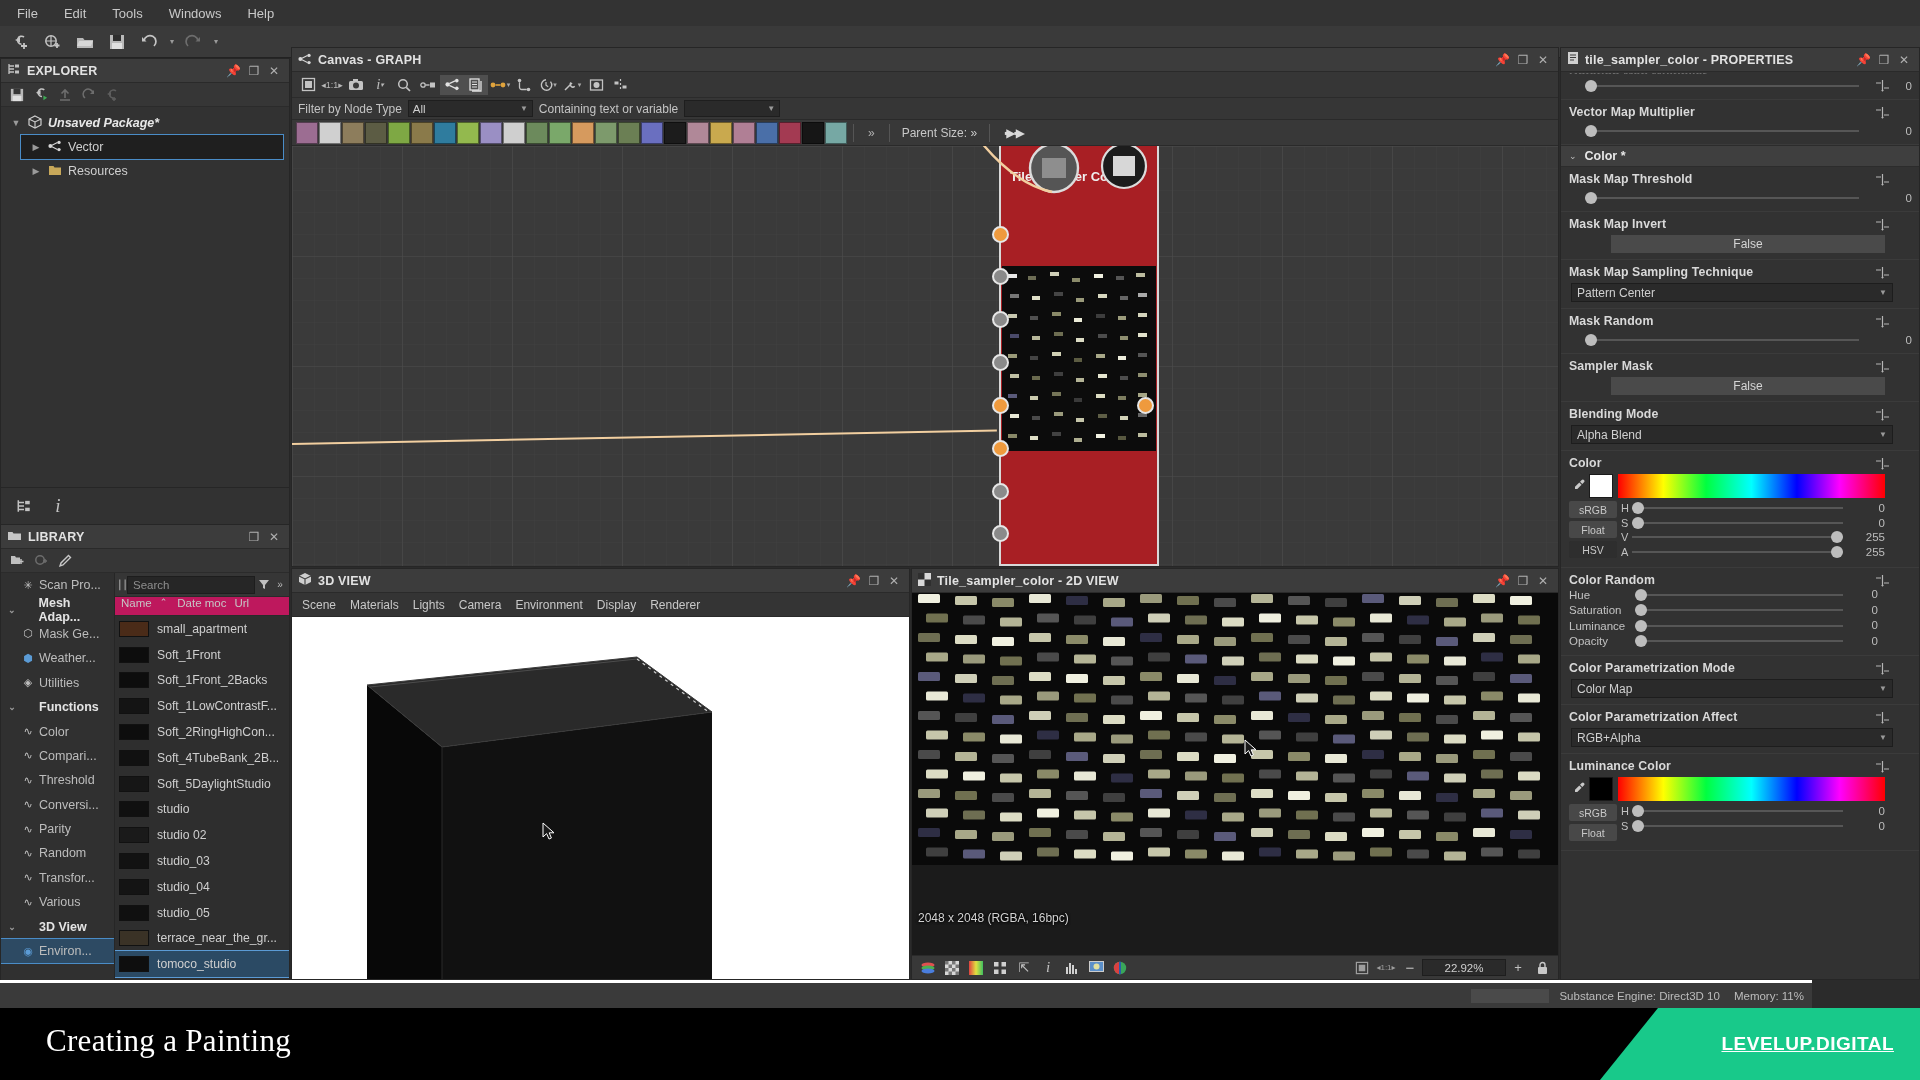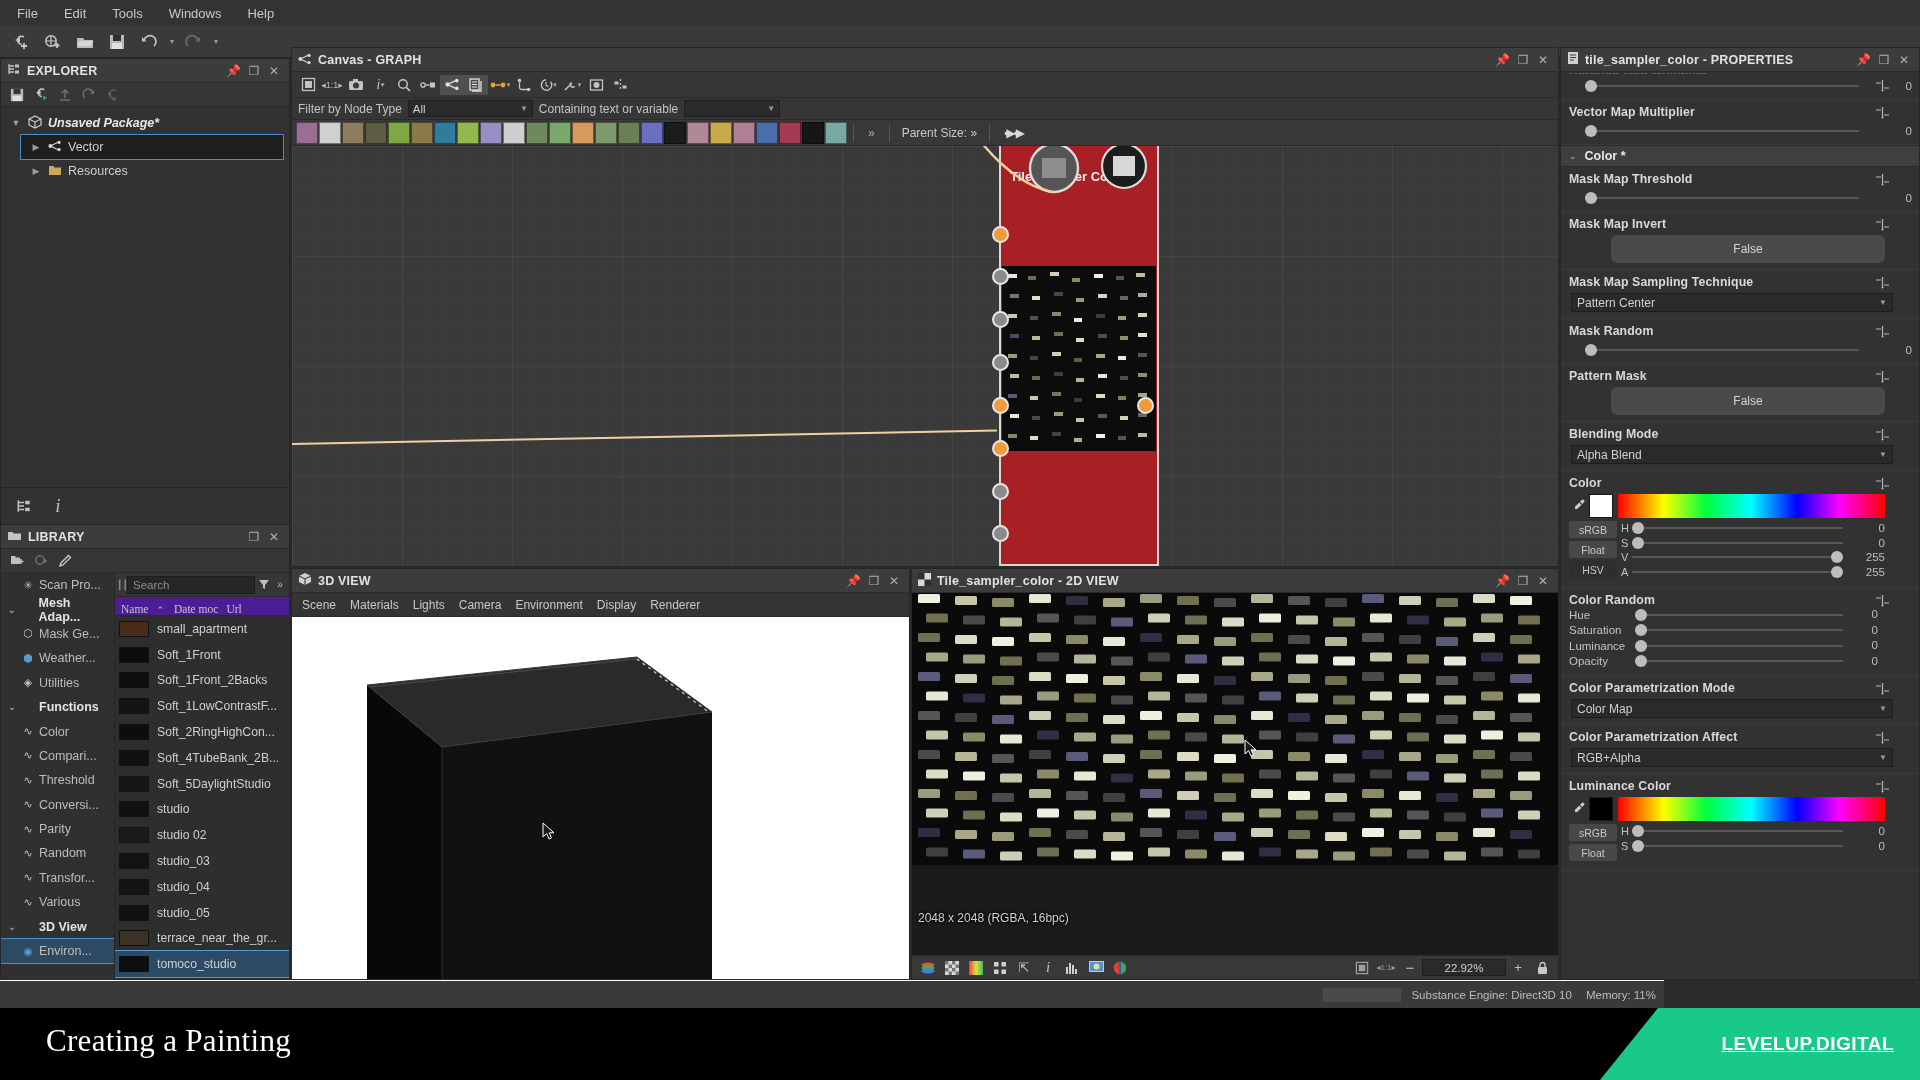--- a/index.html
+++ b/index.html
@@ -91,22 +91,22 @@
   .lib-right { flex:1; display:flex; flex-direction:column; background:#2e2e2e; }
   .lib-search {
     height:24px; background:#363636; display:flex; align-items:center; padding:0 2px;
     border-bottom:1px solid #2a2a2a;
   }
   .searchbox {
     flex:1; height:18px; background:#262626; border:1px solid #1d1d1d;
     color:#8e8e8e; font-size:11.5px; padding:0 5px; line-height:17px;
   }
   .lib-cols {
-    height:19px; background:#4c1d95; display:flex; align-items:flex-end;
-    color:#c6c6c6; font-size:11.5px; border-bottom:1px solid #2a2a2a;font-family:Liberation Serif, serif;
+    height:19px; background:#be185d; display:flex; align-items:flex-start;
+    color:#c6c6c6; font-size:11.5px; border-bottom:1px solid #2a2a2a;
   }
   .lib-cols span { padding-left:6px; white-space:nowrap; }
   .lib-list { flex:1; overflow:hidden; }
   .librow { display:flex; align-items:center; height:25.8px; padding-left:4px; }
   .librow.sel { background:#2b4a64; outline:1px solid #5b9bd5; }
   .thumb { width:30px; height:16px; margin-right:8px; border:1px solid #111; flex-shrink:0;}
   .librow .nm { color:#cfcfcf; font-size:12.2px; white-space:nowrap; overflow:hidden; }
 
   
   #canvaspanel { left:291px; top:47px; width:1268px; height:520px; }
@@ -157,23 +157,23 @@
   .plabel.italic { font-style:italic; }
   .pfn {
     position:absolute; right:28px; top:6px; width:16px; height:14px;
     color:#b5b5b5; font-size:11px;
   }
   .pval { position:absolute; right:7px; color:#bdbdbd; font-size:11.5px; }
   .slider { position:relative; height:14px; margin-top:5px; margin-right:52px; margin-left:2px;}
   .strack { position:absolute; left:14px; right:0; top:6px; height:2px; background:#565656; }
   .sknob { position:absolute; top:1px; width:12px; height:12px; border-radius:50%; background:#bdbdbd; }
   .pbtnfalse {
-    margin:4px 26px 0 42px; height:28px; background:#4a4a4a; color:#d5d5d5;
+    margin:4px 26px 0 42px; height:18px; background:#4a4a4a; color:#d5d5d5;
     font-size:12px; display:flex; align-items:center; justify-content:center;
-    border-radius:6px;
+    border-radius:0;
   }
   .pcombo {
     margin:4px 18px 0 2px; height:19px; background:#2a2a2a; border:1px solid #1d1d1d;
     color:#d0d0d0; font-size:12px; display:flex; align-items:center;
     justify-content:space-between; padding:0 5px;
   }
   .pcombo .cv { font-size:8px; color:#9a9a9a; }
   .psection {
     background:#3f3f3f; height:22px; display:flex; align-items:center; padding-left:8px;
     border-bottom:1px solid #2c2c2c; border-top:1px solid #2c2c2c;
@@ -195,23 +195,23 @@
   .chanrow { display:flex; align-items:center; height:14.5px; position:relative; }
   .chanrow .cl { width:11px; color:#c2c2c2; font-size:11px; }
   .chanrow .ct2 { position:relative; flex:1; height:14px; margin-right:42px;}
   .chanrow .cval { position:absolute; right:0; color:#bdbdbd; font-size:11.5px; }
   .subrow { display:flex; align-items:center; height:15.5px; position:relative; margin-right:26px;}
   .subrow .sl { width:66px; color:#c2c2c2; font-size:11.5px;}
   .subrow .st2 { position:relative; flex:1; height:14px; margin-right:42px; }
 
   
   #statusbar {
-    position:absolute; left:0; top:980px; width:1664px; height:28px; background:#3a3a3a;
+    position:absolute; left:0; top:980px; width:1812px; height:28px; background:#3a3a3a;
     display:flex; align-items:center; justify-content:flex-end; padding-right:8px;
-    border-top:1px solid #ffffff;
+    border-top:3px solid #ffffff;
   }
   #statusbar .st { color:#bcbcbc; font-size:11.5px; }
   #statusbar .progbox { width:78px; height:14px; background:#4a4a4a; margin-right:10px; }
 
   
   #banner { position:absolute; left:0; top:1008px; width:1920px; height:72px; background:#000; }
   #bannertitle {
     position:absolute; left:46px; top:1023px; color:#fff; font-size:31px;
     font-family:"Liberation Serif", serif; letter-spacing:.3px;
   }
@@ -1404,21 +1404,21 @@
               <path d="M1 4h5M9 9h5M7.5 1v11" stroke="#b5b5b5" stroke-width="1.2" fill="none"></path>
               <path d="M6 11.3l1.5 1.5 1.5-1.5" fill="#b5b5b5"></path>
             </svg></span>
           <div class="slider">
             <div class="strack"></div>
             <div class="sknob" style="left:calc(14px + 0% - 0.0px);"></div>
           </div>
           <span class="pval" style="bottom:7px;">0</span>
         </div>
         <div class="prow">
-          <div class="plabel">Pattern Mask</div>
+          <div class="plabel">Sampler Mask</div>
           <span class="pfn"><svg width="15" height="13" viewBox="0 0 15 13">
               <path d="M1 4h5M9 9h5M7.5 1v11" stroke="#b5b5b5" stroke-width="1.2" fill="none"></path>
               <path d="M6 11.3l1.5 1.5 1.5-1.5" fill="#b5b5b5"></path>
             </svg></span>
           <div class="pbtnfalse">False</div>
         </div>
         <div class="prow">
           <div class="plabel">Blending Mode</div>
           <span class="pfn"><svg width="15" height="13" viewBox="0 0 15 13">
               <path d="M1 4h5M9 9h5M7.5 1v11" stroke="#b5b5b5" stroke-width="1.2" fill="none"></path>

